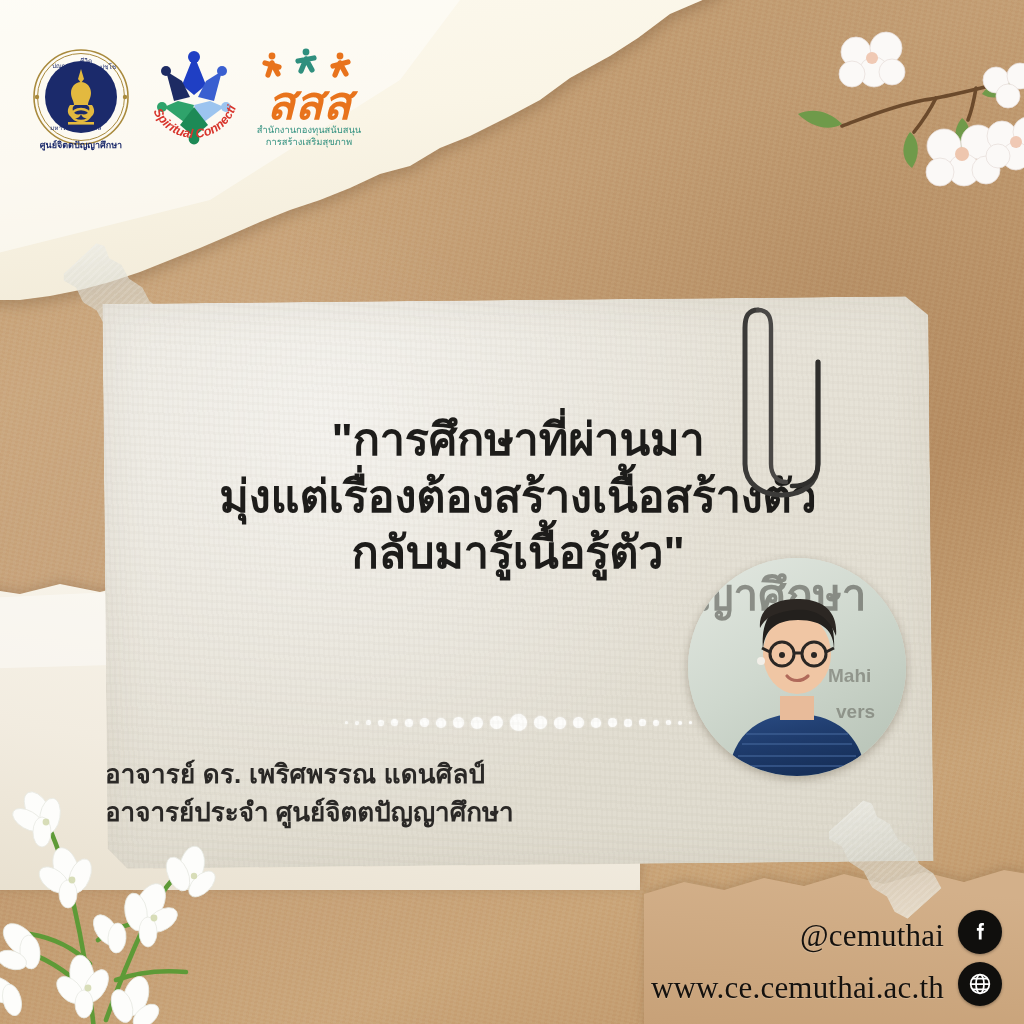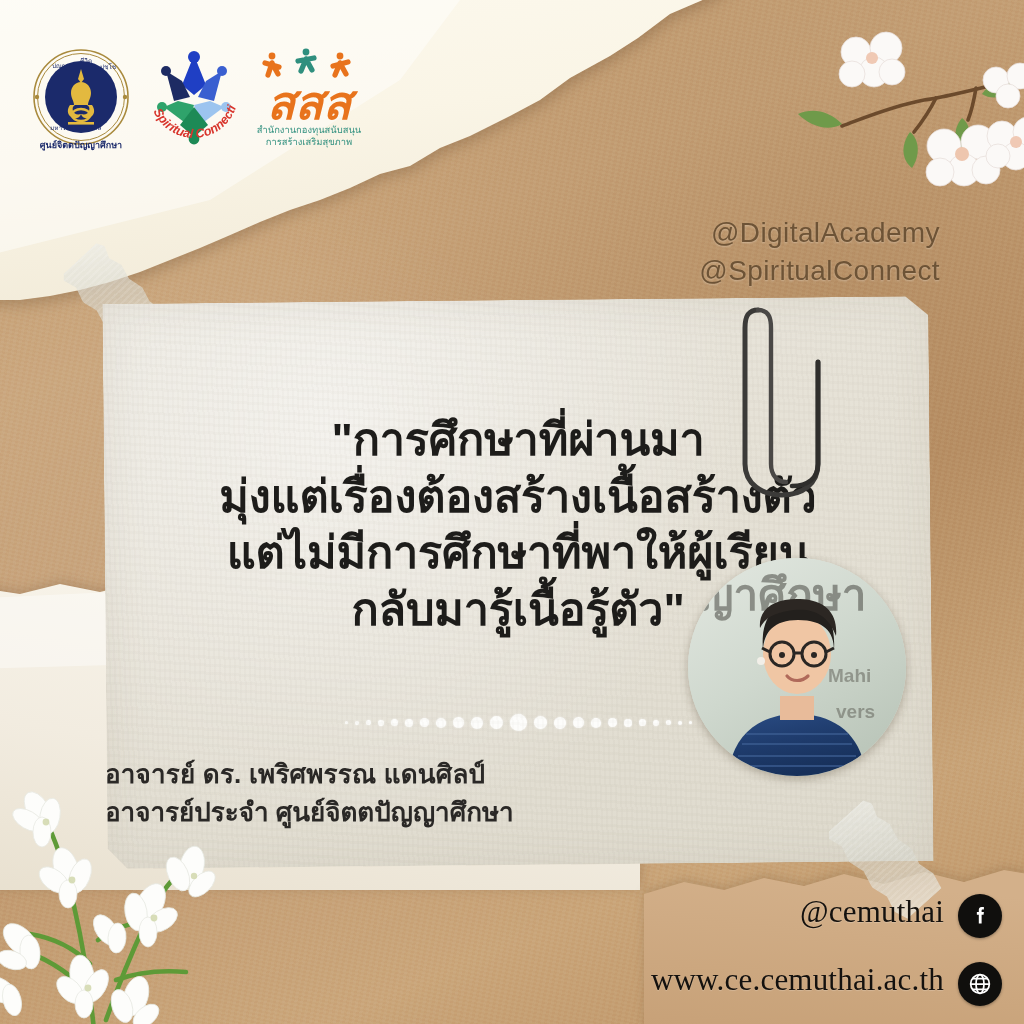--- a/index.html
+++ b/index.html
@@ -133,21 +133,21 @@
     overflow:hidden;box-shadow:0 3px 10px rgba(60,45,25,.3);
     background:linear-gradient(165deg,#dfe4dd 0%,#cdd6cc 45%,#c3cdc2 100%);
   }
 
   
   .blossom-top{position:absolute;right:0;top:14px;width:300px;height:185px;}
   .flowers-bl{position:absolute;left:-14px;top:690px;width:280px;height:340px;}
 
   
   .footer{position:absolute;right:22px;bottom:18px;display:flex;flex-direction:column;gap:8px;align-items:flex-end;}
-  .frow{display:flex;align-items:flex-start;gap:14px;margin-top:16px;}
+  .frow{display:flex;align-items:flex-end;gap:14px;}
   .frow span{
     font-family:"Liberation Serif",serif;font-size:31px;color:#14110e;
     letter-spacing:.2px;text-shadow:0 1px 1px rgba(255,255,255,.2);
   }
   .fic{
     width:44px;height:44px;border-radius:50%;background:#100f0d;
     display:flex;align-items:center;justify-content:center;flex:0 0 auto;
     box-shadow:0 1px 3px rgba(0,0,0,.35);
   }
 </style>
@@ -307,34 +307,29 @@
         <circle cx="0" cy="0" r="6" fill="#f0c9b4" stroke="none"></circle>
       </g>
       <g transform="translate(284,70)">
         <circle cx="-12" cy="-4" r="13"></circle>
           <circle cx="12" cy="-8" r="13"></circle>
           <circle cx="0" cy="12" r="12"></circle>
       </g>
     </g>
   </svg>
 
-  <div class="handles">
-    <div>@DigitalAcademy</div>
-    <div>@SpiritualConnect</div>
-  </div>
 
   <div class="tape tape-tl"></div>
 
   <div class="card">
     <div class="card-inner">
 
       <div class="quote">
         <div>"การศึกษาที่ผ่านมา</div>
         <div>มุ่งแต่เรื่องต้องสร้างเนื้อสร้างตัว</div>
-        <div>แต่ไม่มีการศึกษาที่พาให้ผู้เรียน</div>
         <div>กลับมารู้เนื้อรู้ตัว"</div>
       </div>
 
       <div class="dots" id="dotDivider">
           <i style="width: 3px; height: 3px;"></i>
           <i style="width: 4px; height: 4px;"></i>
           <i style="width: 5px; height: 5px;"></i>
           <i style="width: 6px; height: 6px;"></i>
           <i style="width: 7px; height: 7px;"></i>
           <i style="width: 8px; height: 8px;"></i>

